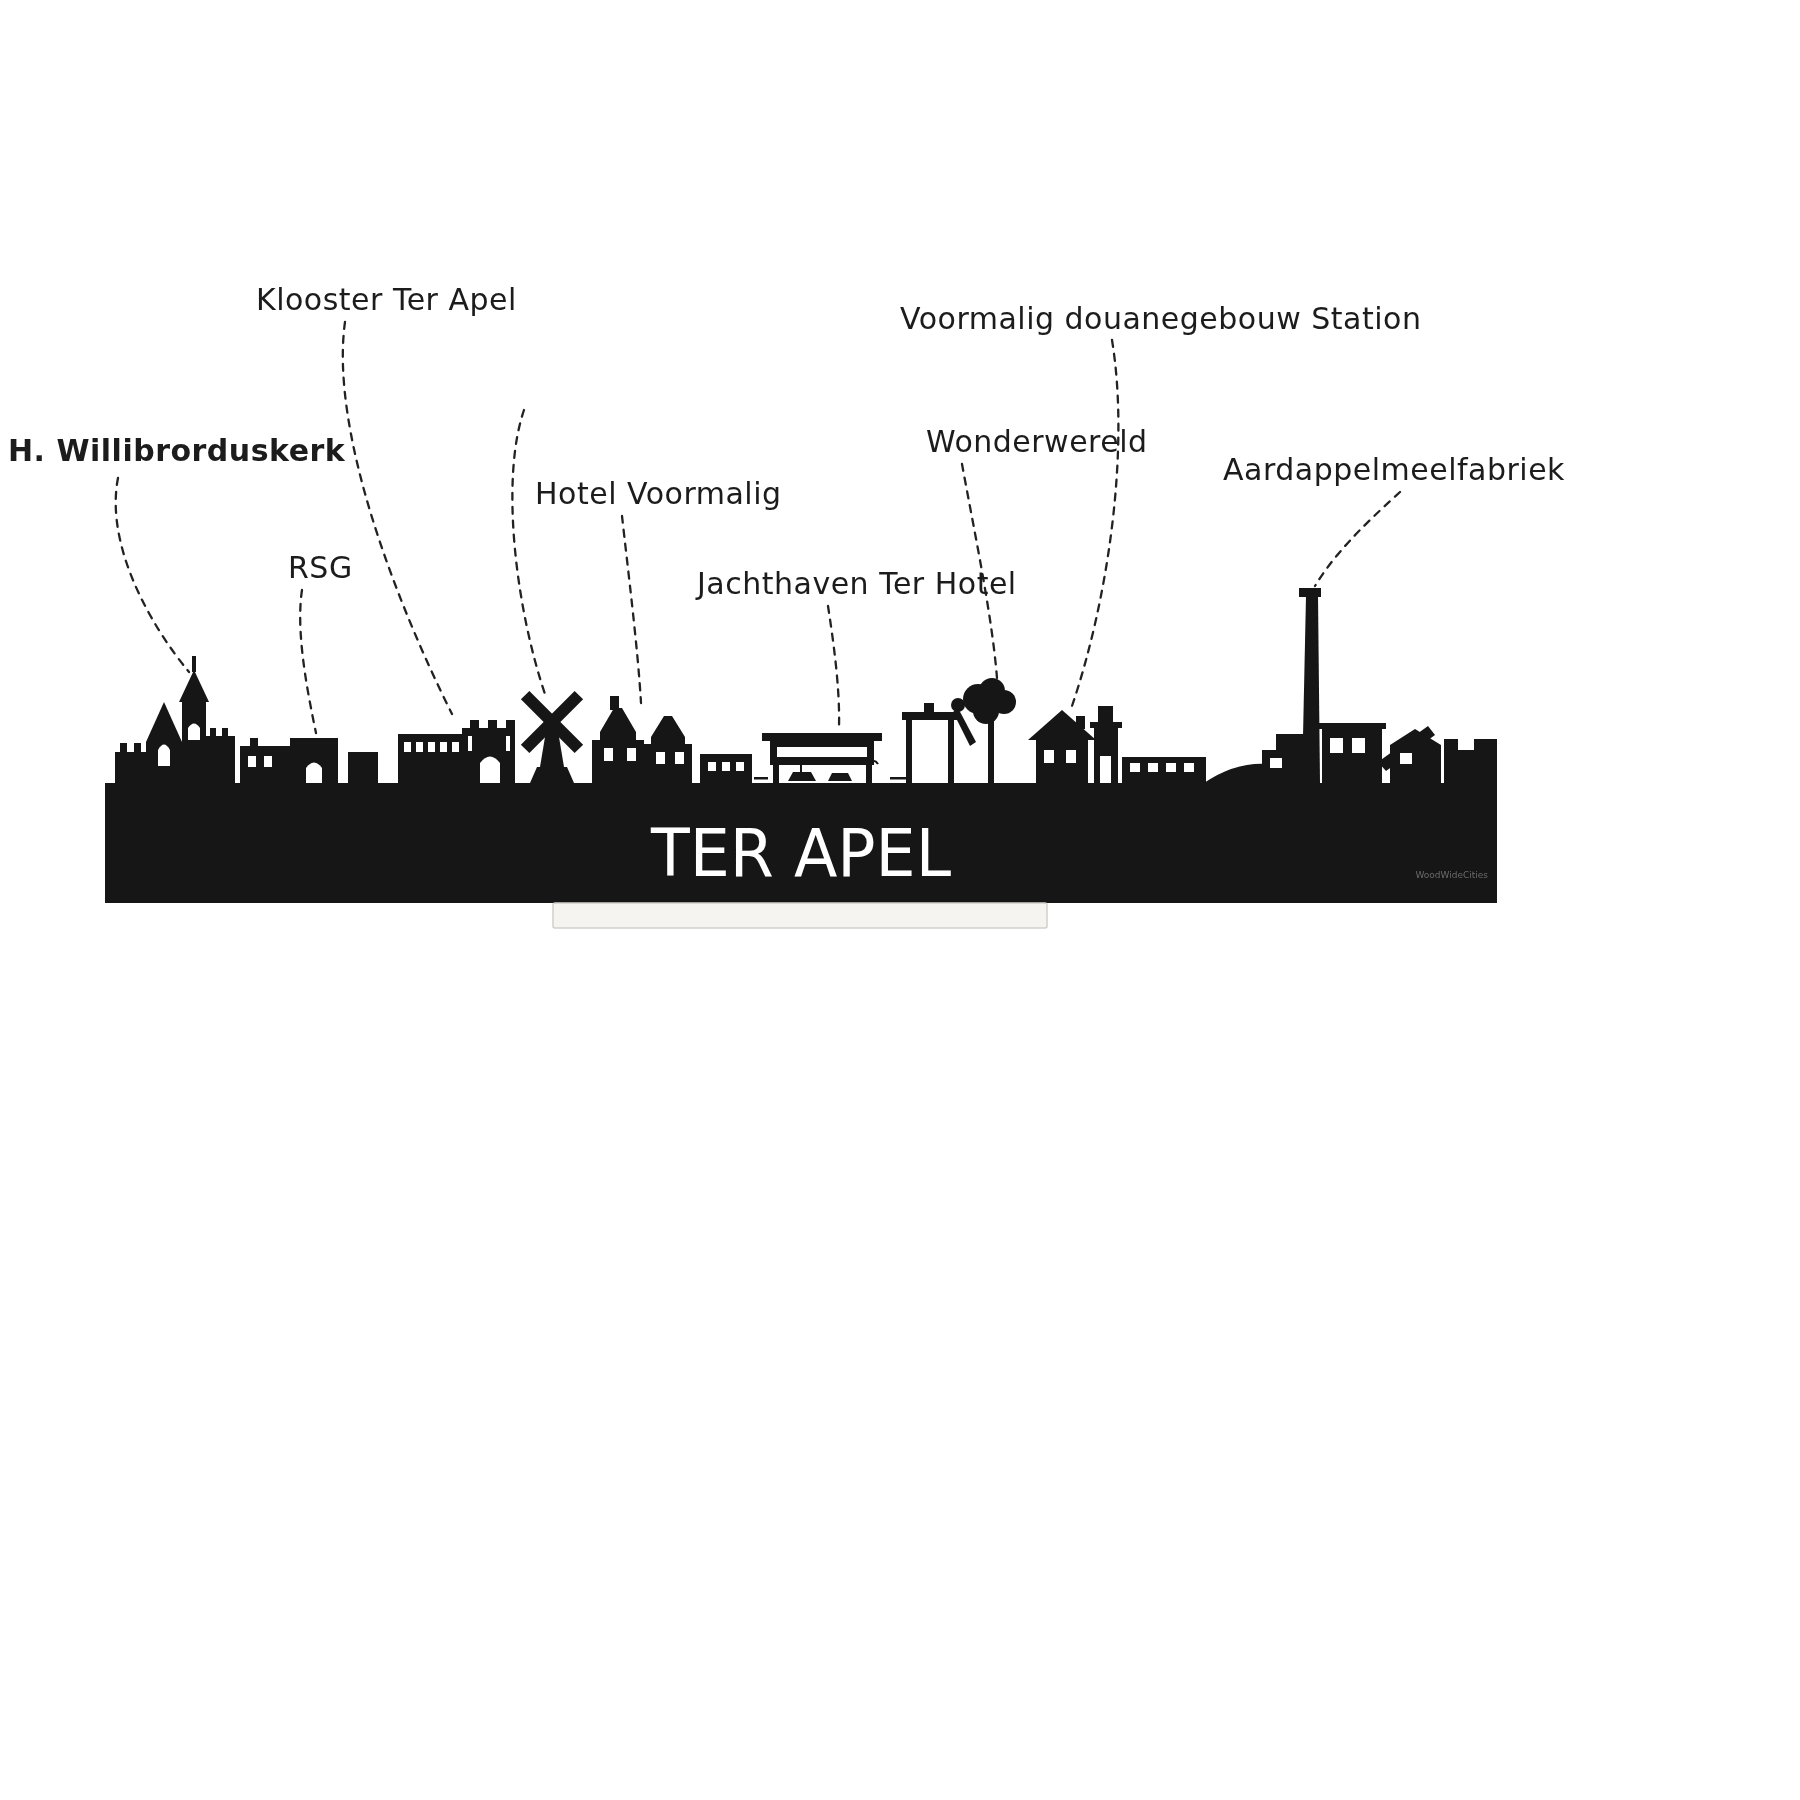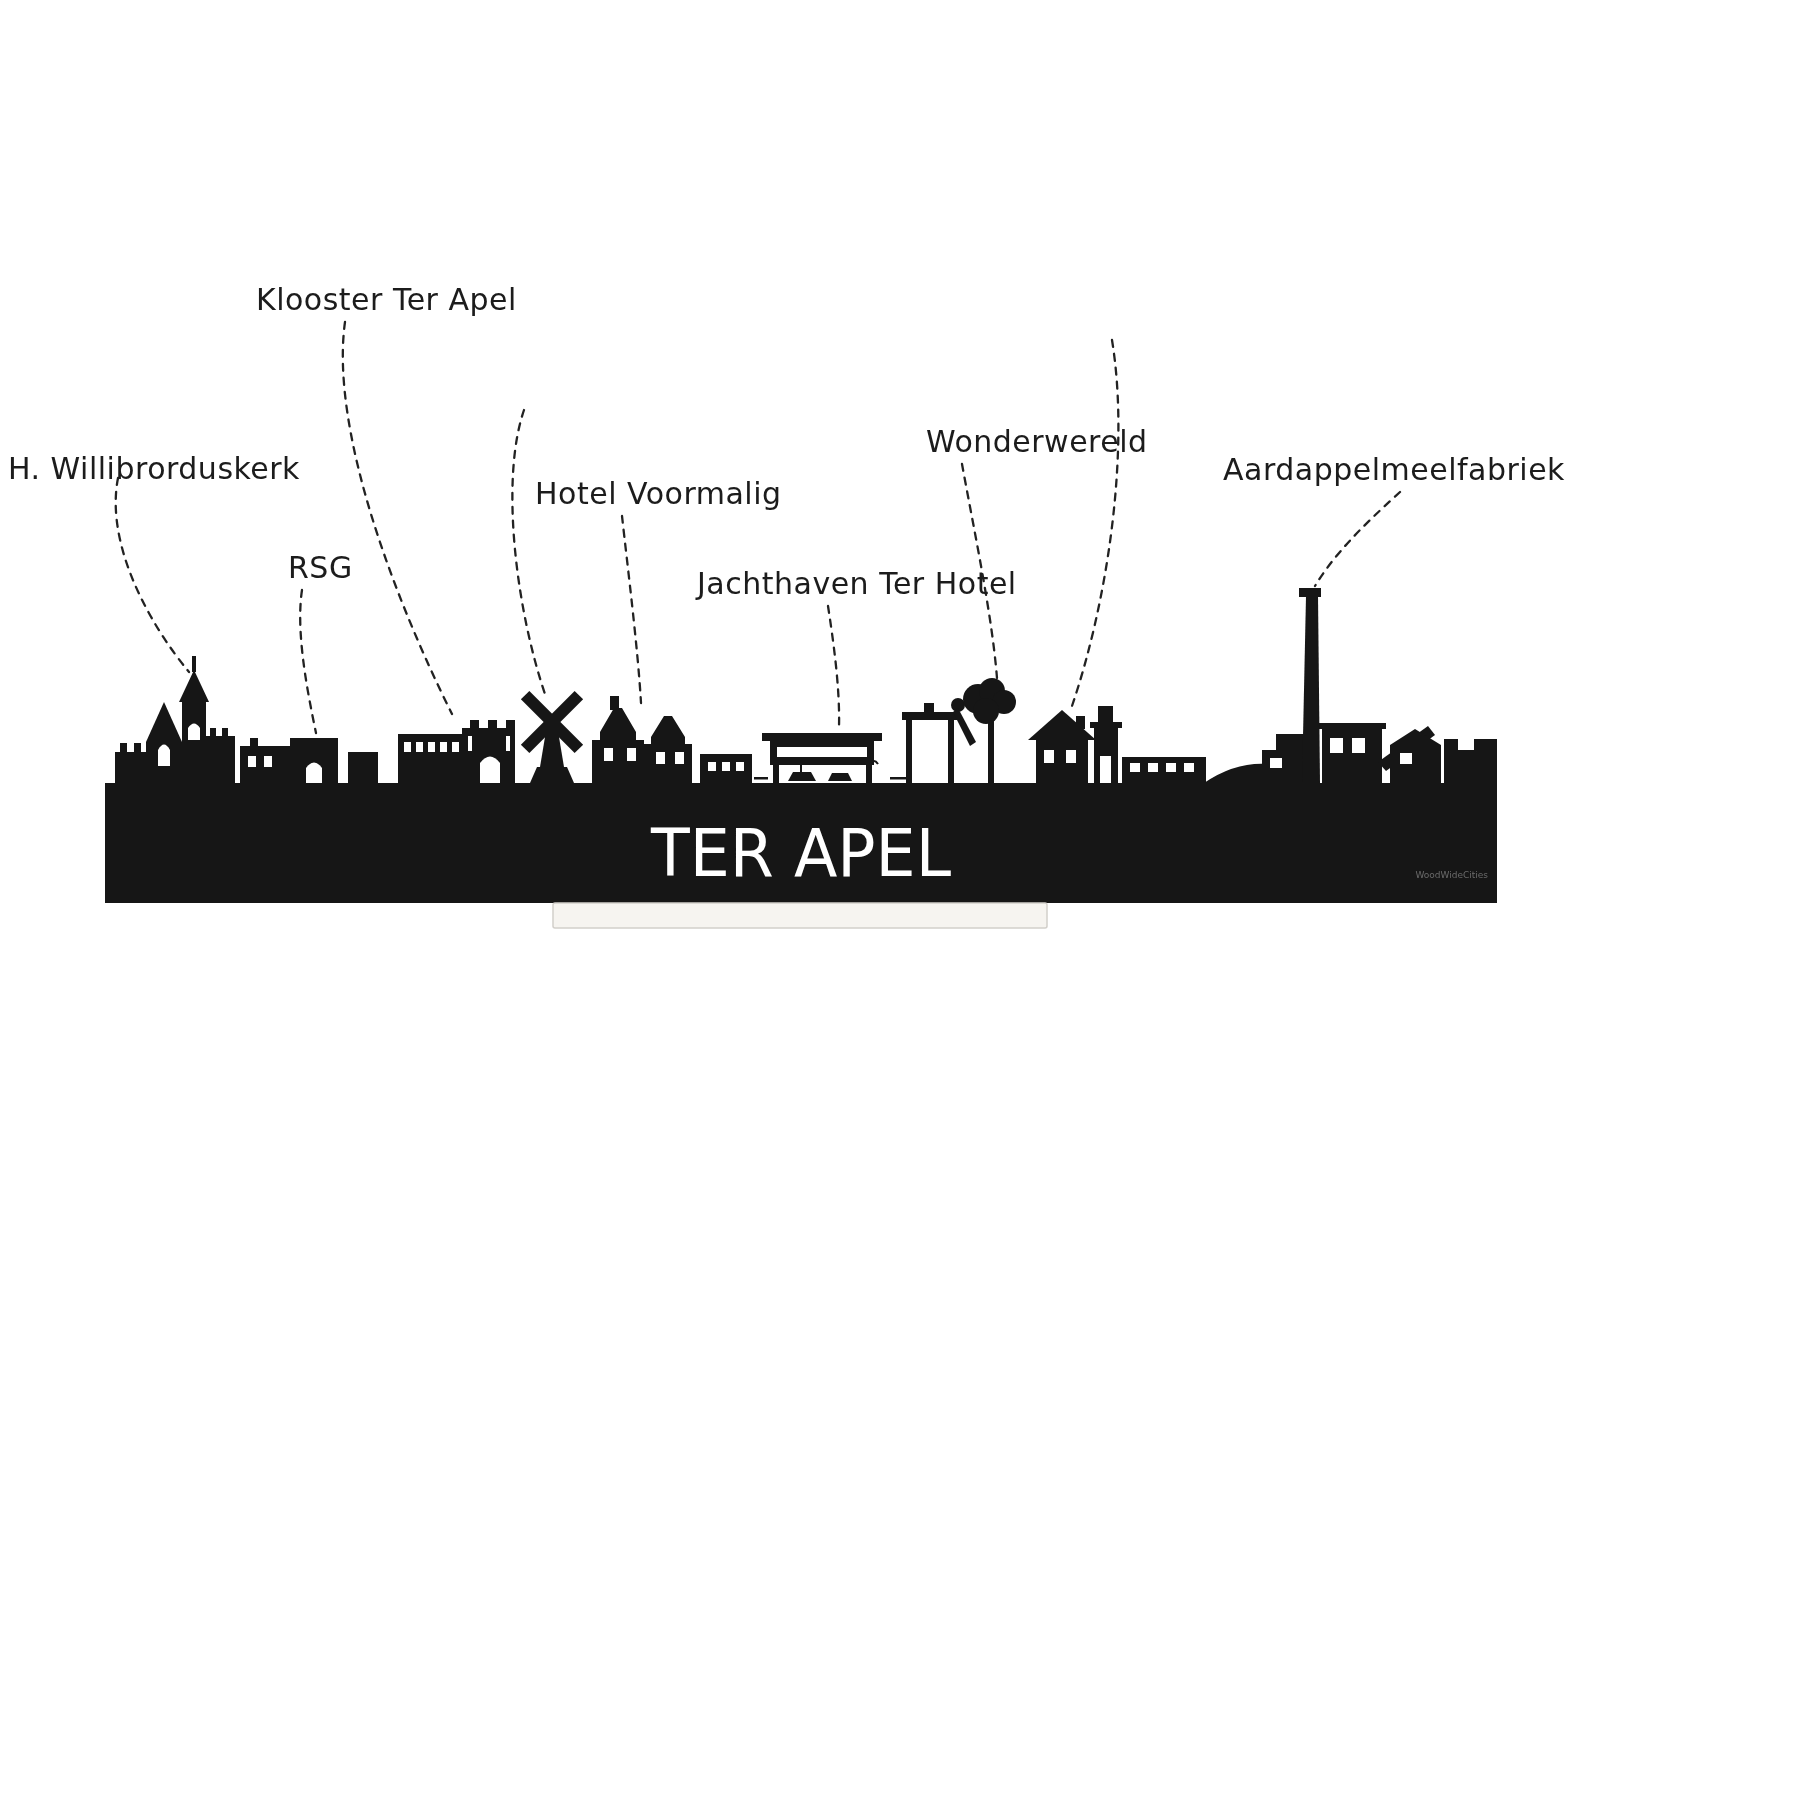--- a/index.html
+++ b/index.html
@@ -12,21 +12,21 @@
     font-family: "DejaVu Sans", sans-serif;
   }
   .art { position: absolute; left: 0; top: 0; }
   .label {
     position: absolute;
     font-size: 30px;
     color: #1c1c1c;
     white-space: nowrap;
     letter-spacing: 0.5px;
   }
-  #lbl-willibrorduskerk   { left: 8px;    top: 451px; }
+  #lbl-willibrorduskerk   { left: 8px;    top: 433px; font-weight: bold; }
   #lbl-rsg                { left: 288px;  top: 550px; }
   #lbl-klooster           { left: 228px;  top: 282px; margin-left: 28px; }
   #lbl-standerdmolen      { left: 392px;  top: 369px; }
   #lbl-hotel-boschhuis    { left: 535px;  top: 476px; }
   #lbl-jachthaven         { left: 697px;  top: 566px; }
   #lbl-wonderwereld       { left: 926px;  top: 424px; }
   #lbl-douanegebouw       { left: 900px;  top: 301px; }
   #lbl-aardappelmeel      { left: 1223px; top: 452px; }
 </style>
 </head>
@@ -184,15 +184,16 @@
 
     <rect x="553" y="903" width="494" height="25" rx="2" stroke="#d2cfca" stroke-width="1.5" fill="#f6f4f0"></rect>
   </svg>
 
   <div class="label" id="lbl-willibrorduskerk">H. Willibrorduskerk</div>
   <div class="label" id="lbl-rsg">RSG</div>
   <div class="label" id="lbl-klooster">Klooster Ter Apel</div>
   <div class="label" id="lbl-hotel-boschhuis">Hotel Voormalig</div>
   <div class="label" id="lbl-jachthaven">Jachthaven Ter Hotel</div>
   <div class="label" id="lbl-wonderwereld">Wonderwereld</div>
+  <div class="label" id="lbl-douanegebouw">Voormalig douanegebouw Station</div>
   <div class="label" id="lbl-aardappelmeel">Aardappelmeelfabriek</div>
 
 </div>
 
 </body></html>

